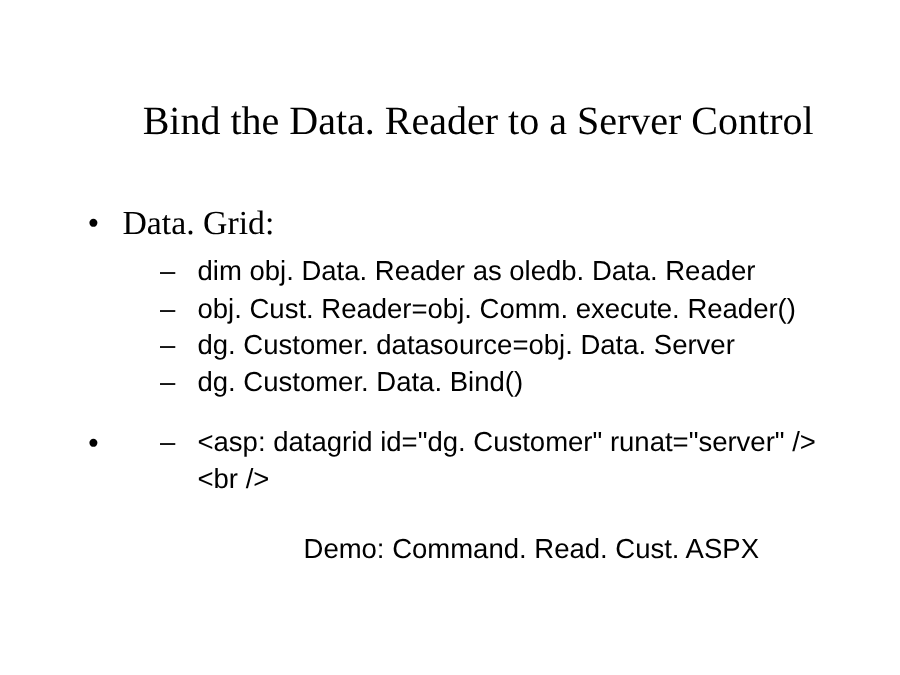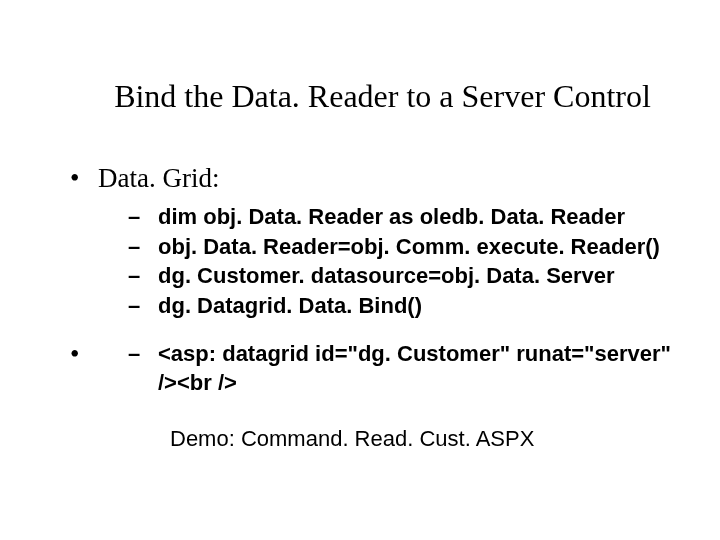--- a/index.html
+++ b/index.html
@@ -51,50 +51,50 @@
     list-style: none;
     padding: 0;
     margin: 8px 0 18px 0;
   }
   ul.level2 > li {
     font-size: 22px;
     font-family: Arial, Helvetica, sans-serif;
     position: relative;
     padding-left: 60px;
     line-height: 1.35;
-    font-weight: bold;
   }
   ul.level2 > li::before {
     content: "–";
     position: absolute;
     left: 30px;
     top: 0;
   }
   .demo {
     font-size: 22px;
     font-family: Arial, Helvetica, sans-serif;
     margin-left: 100px;
     margin-top: 28px;
+    text-align: center;
   }
 </style>
 </head>
 <body>
 
 <div class="slide">
   <div class="title">Bind the Data. Reader to a Server Control</div>
 
   <div class="body">
     <ul class="level1">
       <li>
         <span>Data. Grid:</span>
         <ul class="level2">
           <li>dim obj. Data. Reader as oledb. Data. Reader</li>
-          <li>obj. Data. Reader=obj. Comm. execute. Reader()</li>
+          <li>obj. Cust. Reader=obj. Comm. execute. Reader()</li>
           <li>dg. Customer. datasource=obj. Data. Server</li>
-          <li>dg. Datagrid. Data. Bind()</li>
+          <li>dg. Customer. Data. Bind()</li>
         </ul>
       </li>
       <li>
         <ul class="level2">
           <li>&lt;asp: datagrid id="dg. Customer" runat="server" /&gt;&lt;br /&gt;</li>
         </ul>
       </li>
     </ul>
 
     <div class="demo">Demo: Command. Read. Cust. ASPX</div>

